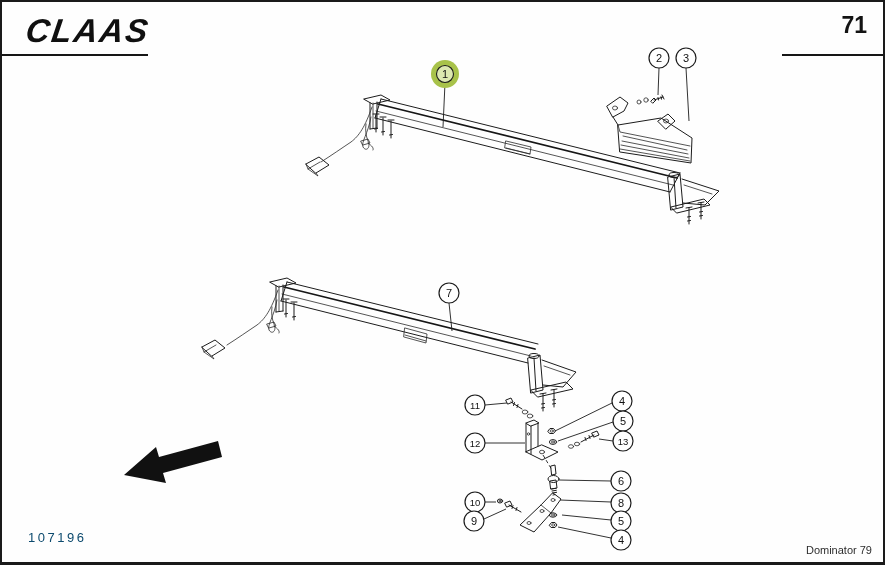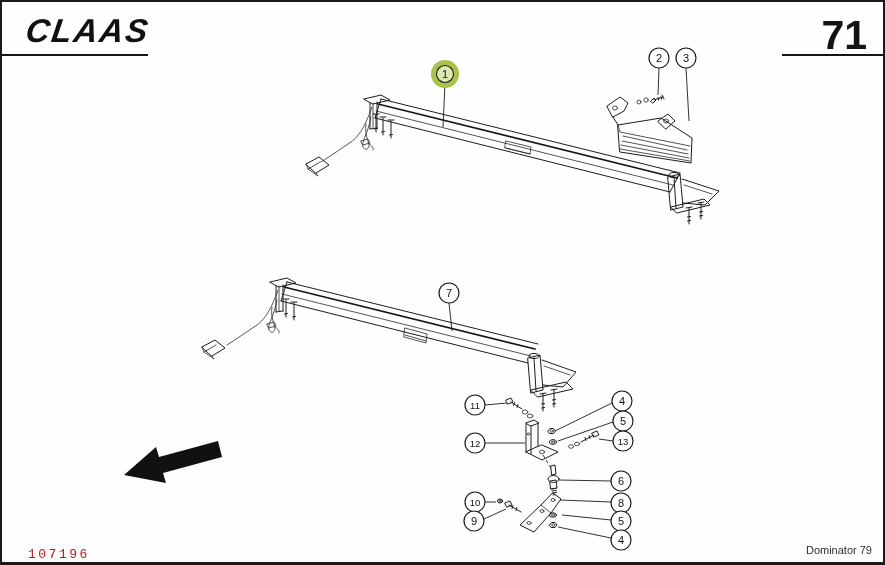--- a/index.html
+++ b/index.html
@@ -7,25 +7,25 @@
     position:relative;width:885px;height:565px;background:#fefefe;
     box-sizing:border-box;border:2px solid #1a1a1a;border-bottom-width:3px;
     font-family:"Liberation Sans",sans-serif;overflow:hidden;
   }
   .brand{
     position:absolute;left:24px;top:10px;font-size:33px;font-weight:bold;
     font-style:italic;letter-spacing:2px;color:#101010;transform:skewX(-8deg);
   }
   .brand-rule{position:absolute;left:0;top:52px;width:146px;height:2px;background:#161616;}
   .page-number{
-    position:absolute;right:16px;top:10px;font-size:41px;font-weight:bold;color:#131313;
+    position:absolute;right:16px;top:10px;font-size:23px;font-weight:bold;color:#131313;
   }
   .page-number-rule{position:absolute;right:0;top:52px;width:101px;height:2px;background:#161616;}
   .doc-number{
-    position:absolute;left:26px;bottom:0;font-size:13px;letter-spacing:2.5px;color:#b91c1c;font-family:Liberation Mono, monospace;
+    position:absolute;left:26px;bottom:17px;font-size:13px;letter-spacing:2.5px;color:#0c4a6e;
   }
   .model-label{
     position:absolute;right:11px;bottom:6px;font-size:11px;color:#2d2d2d;
   }
   svg.diagram{position:absolute;left:0;top:0;}
   .ln{fill:none;stroke:#1c1c1c;stroke-width:1;stroke-linecap:round;stroke-linejoin:round;}
   .ln-bold{fill:none;stroke:#161616;stroke-width:1.8;stroke-linecap:round;stroke-linejoin:round;}
   .ln-thin{fill:none;stroke:#2a2a2a;stroke-width:0.8;stroke-linecap:round;stroke-linejoin:round;}
   .dash{fill:none;stroke:#1c1c1c;stroke-width:0.9;stroke-dasharray:3.5,2.5;}
   .leader{fill:none;stroke:#1c1c1c;stroke-width:0.9;}

